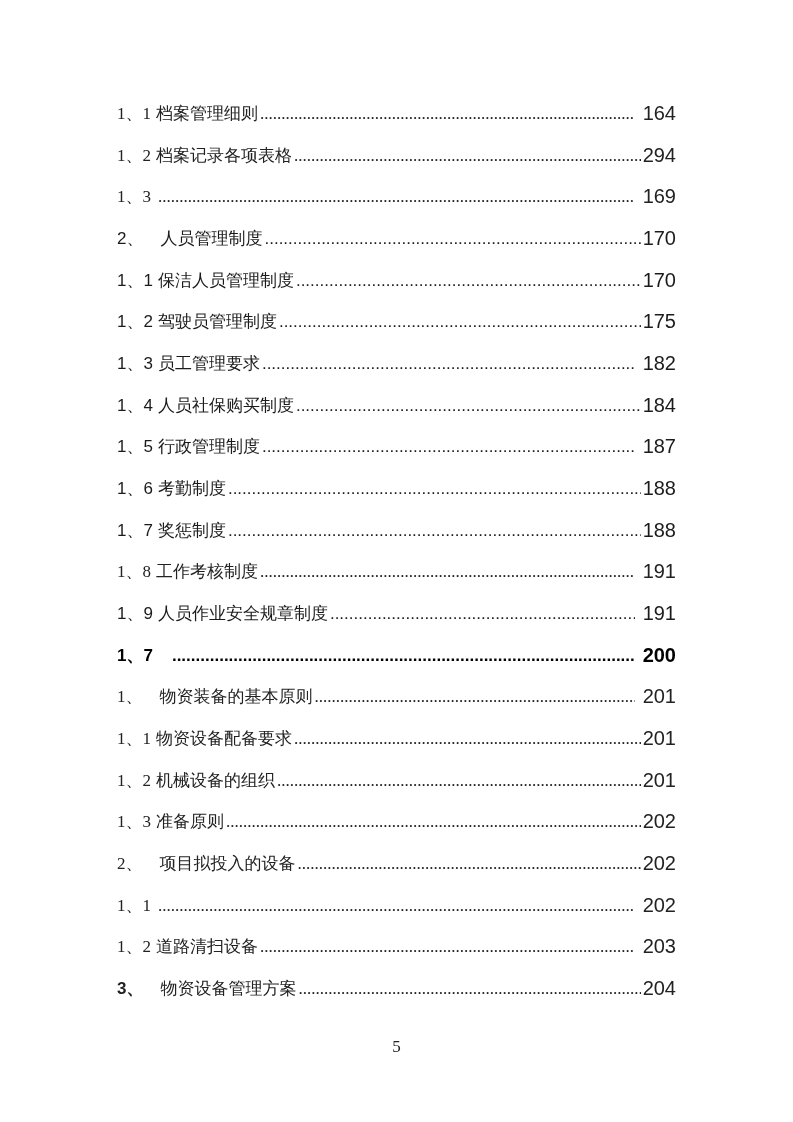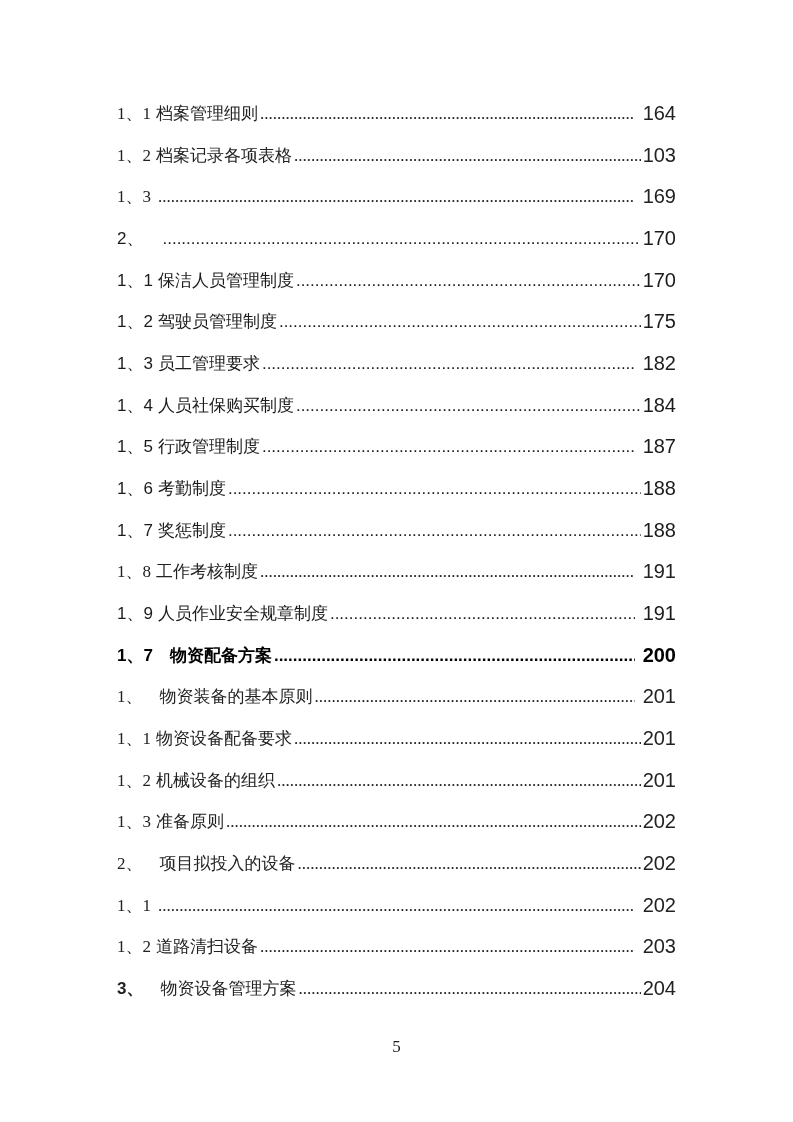--- a/index.html
+++ b/index.html
@@ -98,31 +98,32 @@
       <span class="num">1、1</span>
       <span class="title">档案管理细则</span>
       <span class="leader">................................................................................................................................................................</span>
       <span class="pg spaced">164</span>
     </div>
 
     <div class="toc-row song">
       <span class="num">1、2</span>
       <span class="title">档案记录各项表格</span>
       <span class="leader">................................................................................................................................................................</span>
-      <span class="pg">103</span>
+      <span class="pg">294</span>
     </div>
 
     <div class="toc-row song">
       <span class="num">1、3</span>
       <span class="leader">................................................................................................................................................................</span>
       <span class="pg spaced">169</span>
     </div>
 
     <div class="toc-row hei">
       <span class="num tab">2、</span>
+      <span class="title">人员管理制度</span>
       <span class="leader">................................................................................................................................................................</span>
       <span class="pg">170</span>
     </div>
 
     <div class="toc-row hei">
       <span class="num">1、1</span>
       <span class="title">保洁人员管理制度</span>
       <span class="leader">................................................................................................................................................................</span>
       <span class="pg">170</span>
     </div>
@@ -178,21 +179,20 @@
 
     <div class="toc-row hei">
       <span class="num">1、9</span>
       <span class="title">人员作业安全规章制度</span>
       <span class="leader">................................................................................................................................................................</span>
       <span class="pg spaced">191</span>
     </div>
 
     <div class="toc-row bold">
       <span class="num tab">1、7</span>
-      <span class="title">物资配备方案</span>
       <span class="leader">................................................................................................................................................................</span>
       <span class="pg spaced">200</span>
     </div>
 
     <div class="toc-row song">
       <span class="num tab">1、</span>
       <span class="title">物资装备的基本原则</span>
       <span class="leader">................................................................................................................................................................</span>
       <span class="pg spaced">201</span>
     </div>

